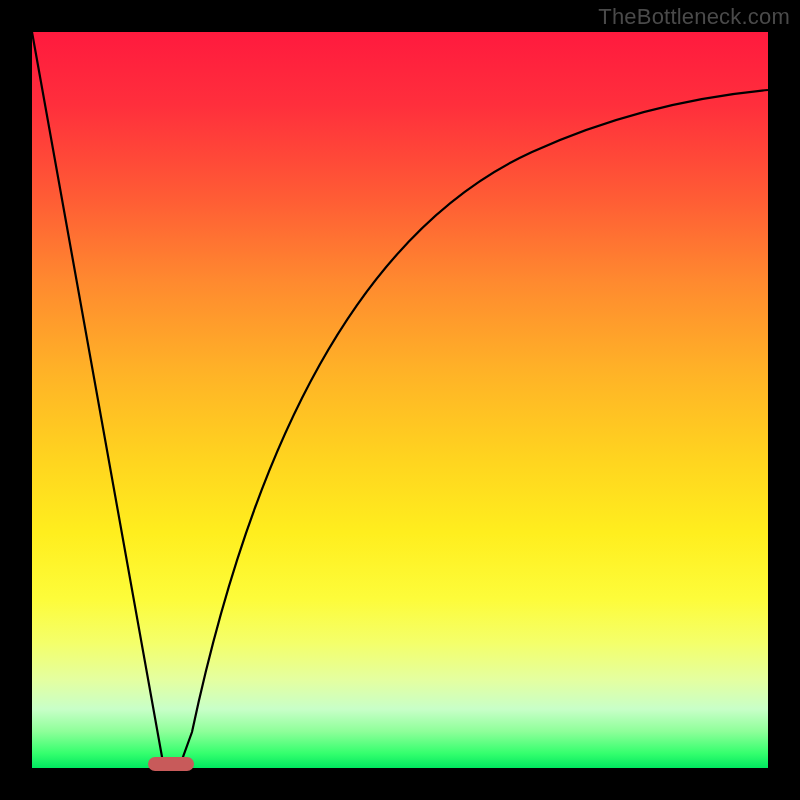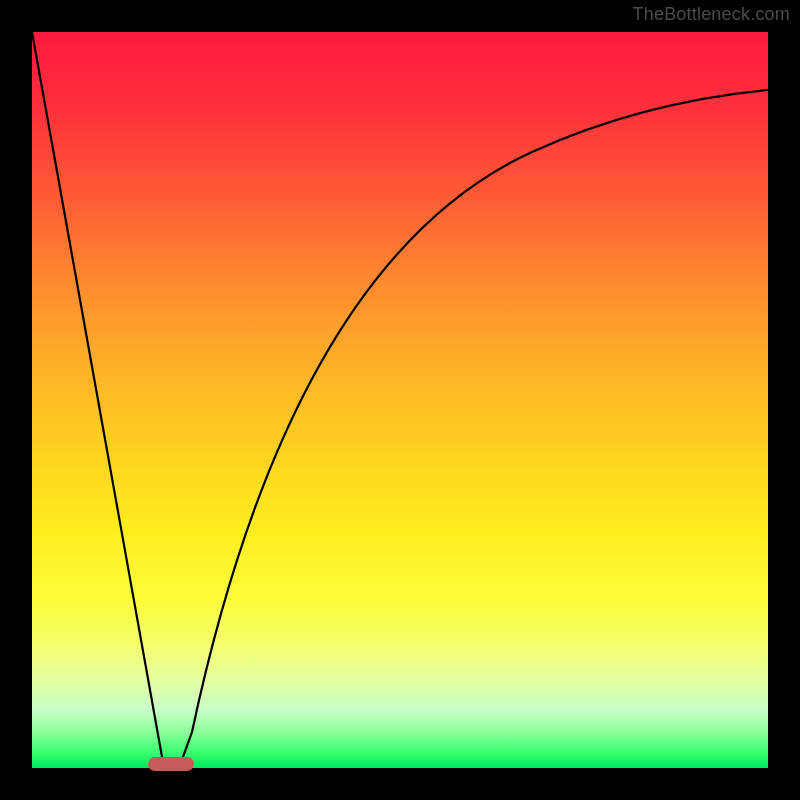--- a/index.html
+++ b/index.html
@@ -49,21 +49,21 @@
   .marker {
     position: absolute;
     background: #c85a5a;
     border-radius: 999px;
   }
   .watermark {
     position: absolute;
     top: 4px;
     right: 10px;
     font-family: Arial, Helvetica, sans-serif;
-    font-size: 18px;
+    font-size: 22px;
     font-weight: 500;
     color: #4a4a4a;
     letter-spacing: 0.2px;
   }
   svg {
     position: absolute;
     inset: 0;
   }
 </style>
 </head>

